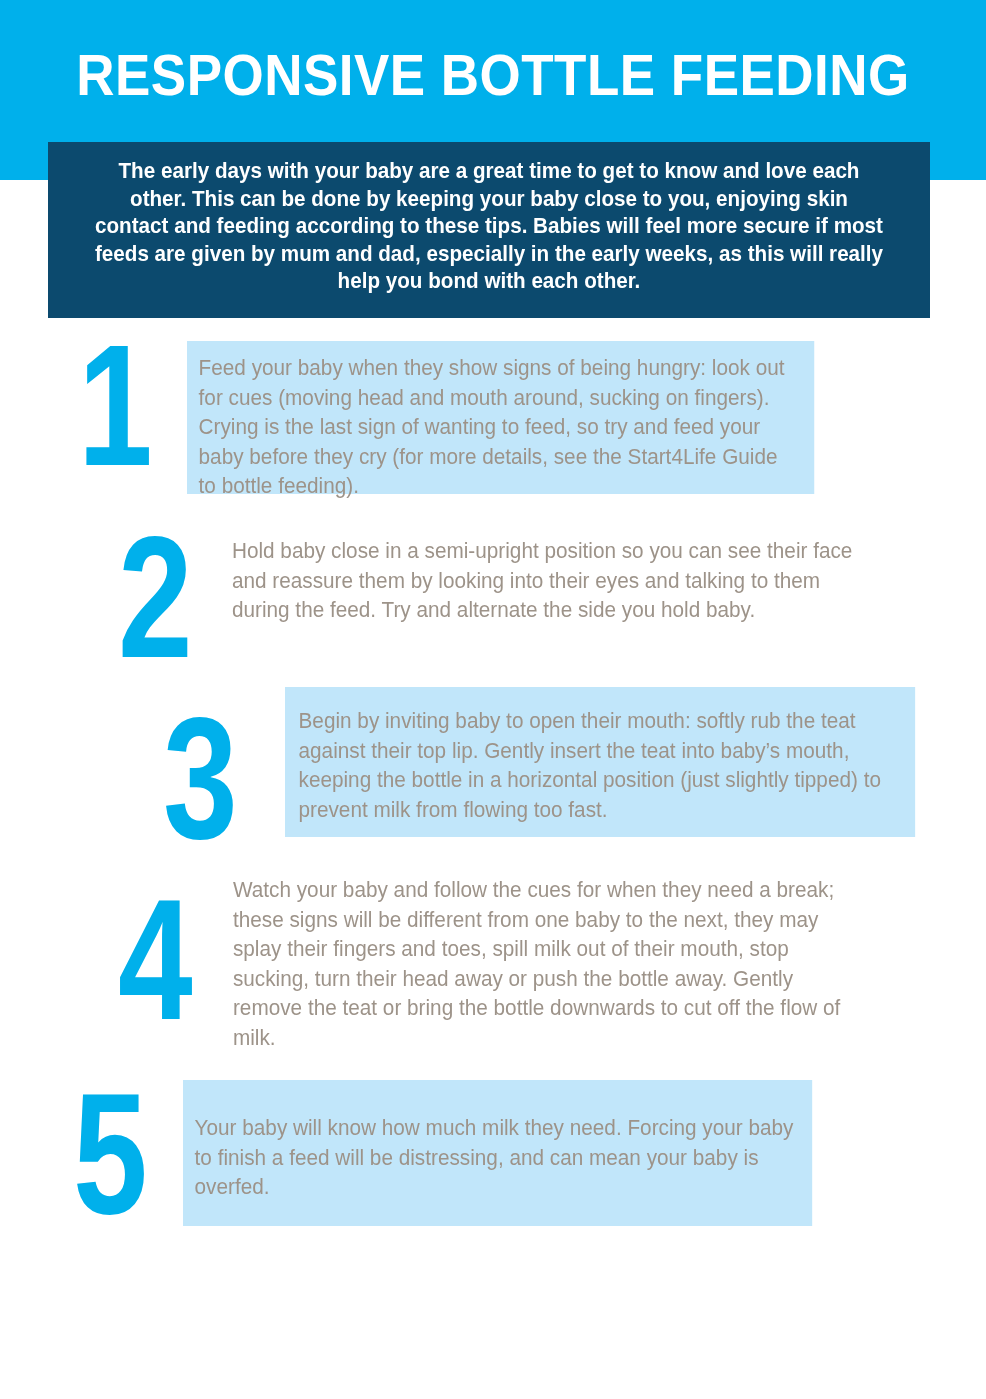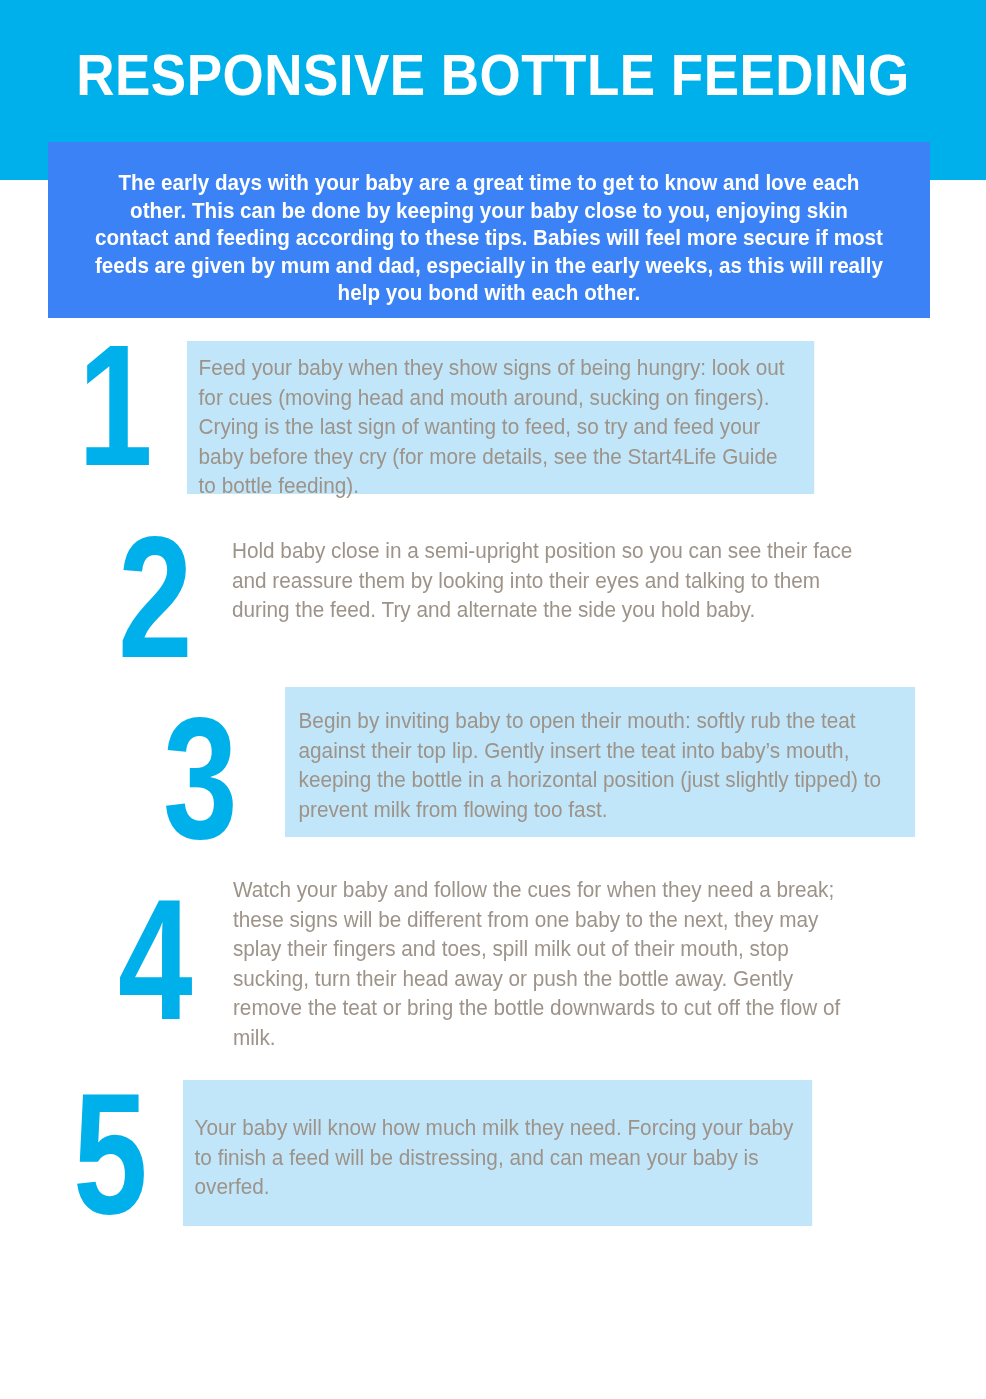--- a/index.html
+++ b/index.html
@@ -29,22 +29,22 @@
     transform:scaleX(0.93);
     transform-origin:center top;
     white-space:nowrap;
   }
 
   
   .intro-box {
     position:absolute;
     left:48px; top:142px;
     width:882px; height:176px;
-    background:#3b82f6;
-    padding:28px 26px 10px 26px;
+    background:#0c4a6e;
+    padding:16px 26px 10px 26px;
   }
   .intro-text {
     color:#ffffff;
     font-family:"Liberation Sans Narrow","Liberation Sans",sans-serif;
     font-size:21.5px;
     font-weight:bold;
     line-height:27.5px;
     text-align:center;
     transform:scaleX(0.96);
     transform-origin:center top;

